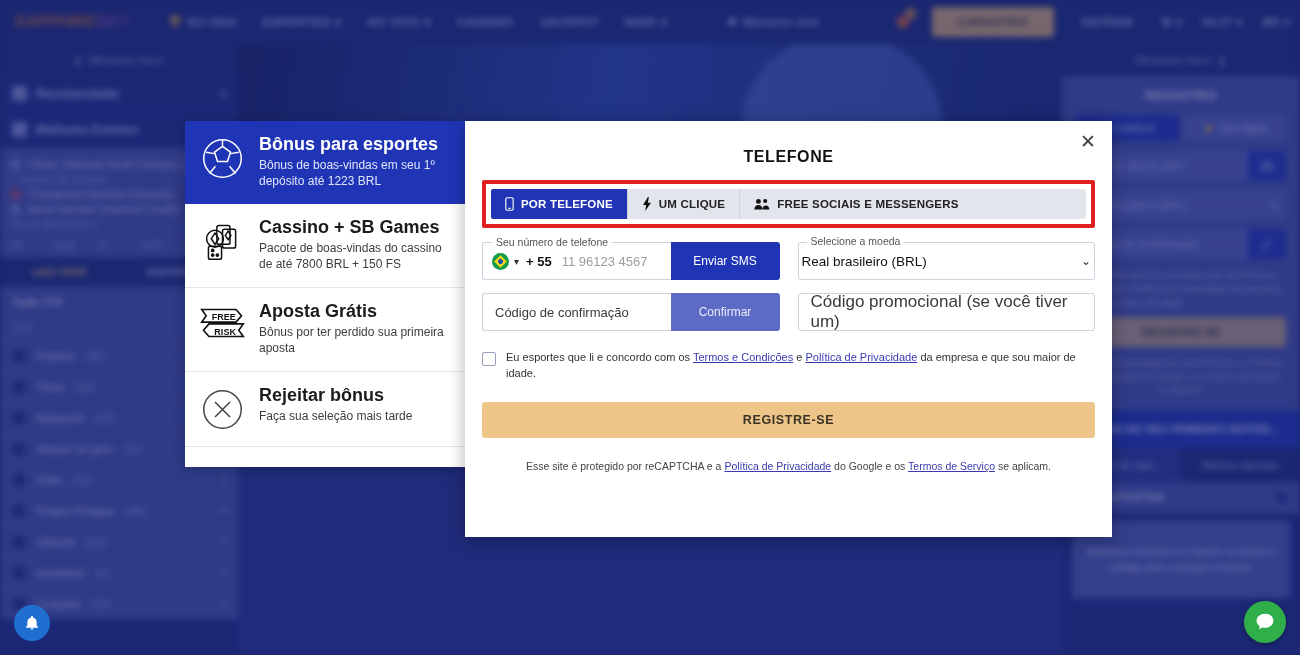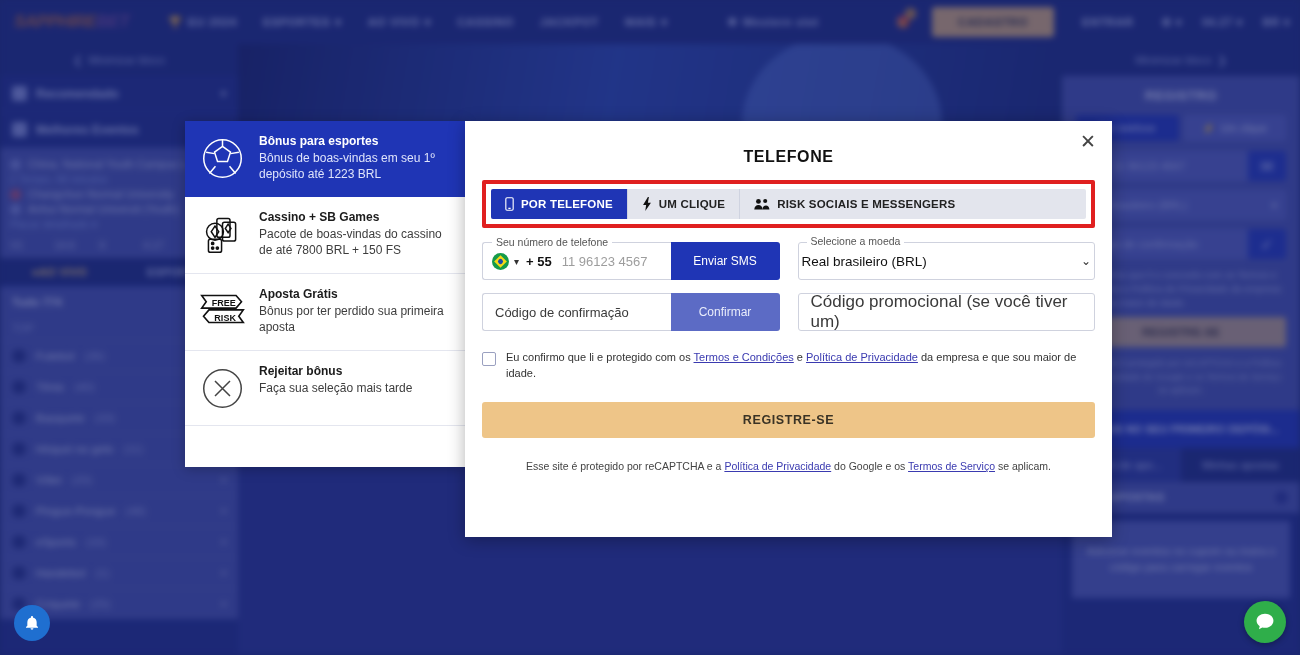--- a/index.html
+++ b/index.html
@@ -156,21 +156,21 @@
   }
 
   
   .bonus-panel {
     position:absolute; left:185px; top:121px; width:280px; height:346px;
     background:#fff; z-index:40; box-shadow:0 2px 12px rgba(0,0,0,.25);
   }
   .bonus-item { display:flex; gap:13px; padding:13px 14px 14px; border-bottom:1px solid #e4e6ef; }
   .bonus-item.sel { background:#1f35b5; border-bottom:none; }
   .bonus-ic { width:47px; flex:none; display:flex; align-items:flex-start; justify-content:center; padding-top:2px;}
-  .bonus-tt { font-size:12px; font-weight:700; color:#1b1b1b; margin-bottom:3px; }
+  .bonus-tt { font-size:18px; font-weight:700; color:#1b1b1b; margin-bottom:3px; }
   .bonus-ds { font-size:12px; color:#3d3d3d; line-height:1.33; }
   .bonus-item.sel .bonus-tt { color:#fff; }
   .bonus-item.sel .bonus-ds { color:#dfe4fb; }
 
   
   .modal {
     position:absolute; left:465px; top:121px; width:647px; height:416px;
     background:#fff; z-index:50; box-shadow:0 3px 16px rgba(0,0,0,.3);
   }
   .modal-close {
@@ -606,21 +606,21 @@
             </svg>
           <span>UM CLIQUE</span>
         </div>
         <div class="tab">
           <svg width="16" height="12" viewBox="0 0 18 13" fill="#111">
               <circle cx="5" cy="3.6" r="2.7"></circle>
               <circle cx="12.6" cy="3.2" r="2.3"></circle>
               <path d="M0.3 12.6c0-3 2.1-5 4.7-5s4.7 2 4.7 5z"></path>
               <path d="M9.6 12.6c0-2.6 1.6-4.4 3.9-4.4 2 0 3.6 1.6 3.9 4.4z"></path>
             </svg>
-          <span>RISK SOCIAIS E MESSENGERS</span>
+          <span>FREE SOCIAIS E MESSENGERS</span>
         </div>
       </div>
     </div>
 
     <div class="form">
       <div class="row2">
         <div class="col">
           <div class="phone-group">
             <div class="fset">
               <span class="flegend">Seu número de telefone</span>
@@ -652,21 +652,21 @@
         </div>
         <div class="col">
           <div class="inp-box">Código promocional (se você tiver um)</div>
         </div>
       </div>
     </div>
 
     <div class="agree">
       <div class="cbox"></div>
       <div class="agree-txt">
-        <span>Eu confirmo que li e protegido com os </span><u>Termos e Condições</u><span> e </span><u>Política de Privacidade</u><span> da empresa e que sou maior de idade.</span>
+        <span>Eu esportes que li e concordo com os </span><u>Termos e Condições</u><span> e </span><u>Política de Privacidade</u><span> da empresa e que sou maior de idade.</span>
       </div>
     </div>
 
     <div class="btn-register">REGISTRE-SE</div>
 
     <div class="modal-foot">
       <span>Esse site é protegido por reCAPTCHA e a </span><u>Política de Privacidade</u><span> do Google e os </span><u>Termos de Serviço</u><span> se aplicam.</span>
     </div>
   </div>
 

